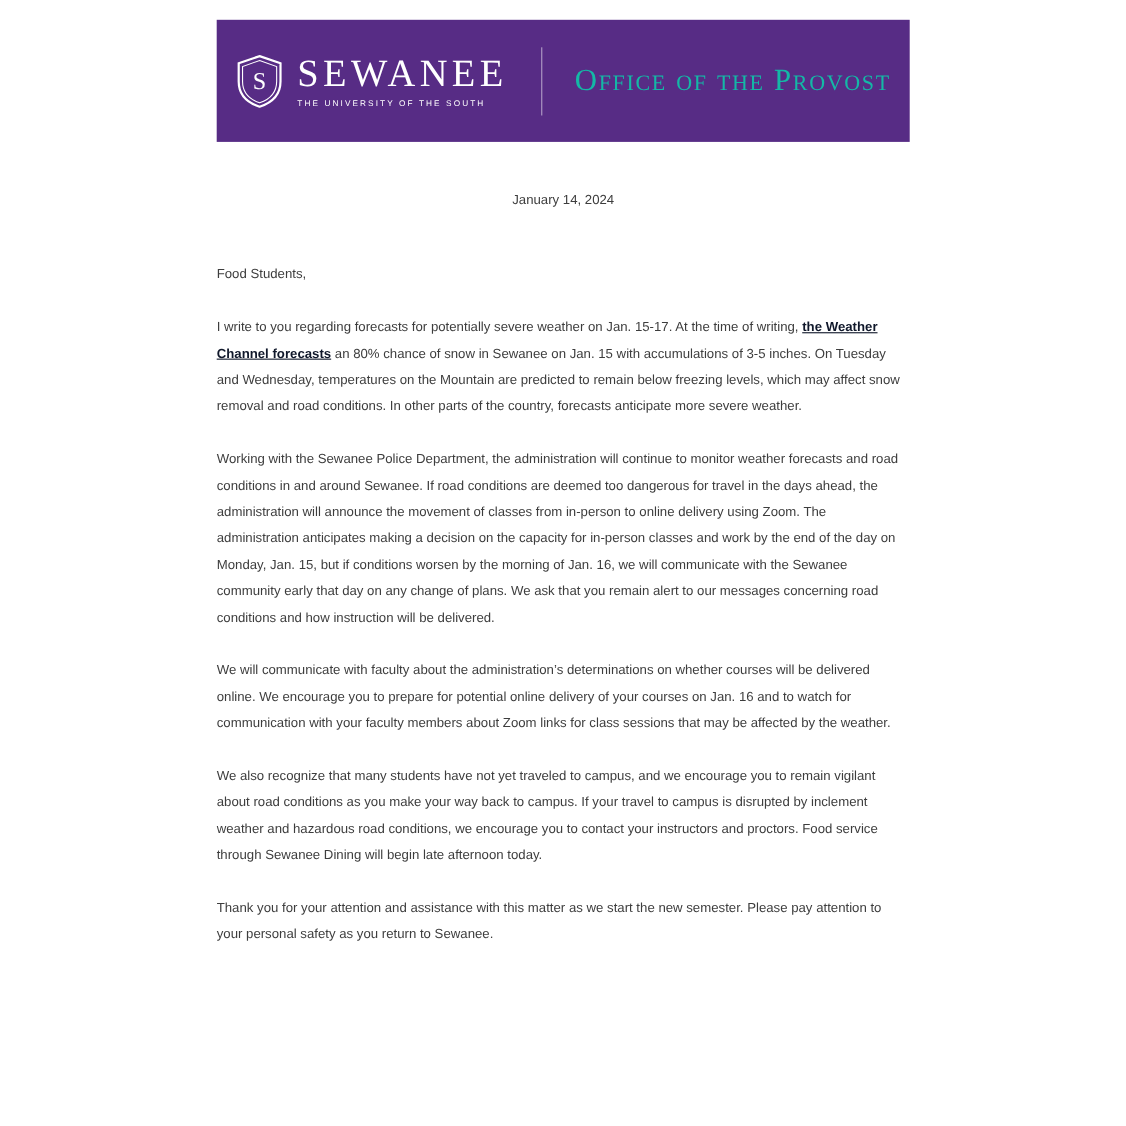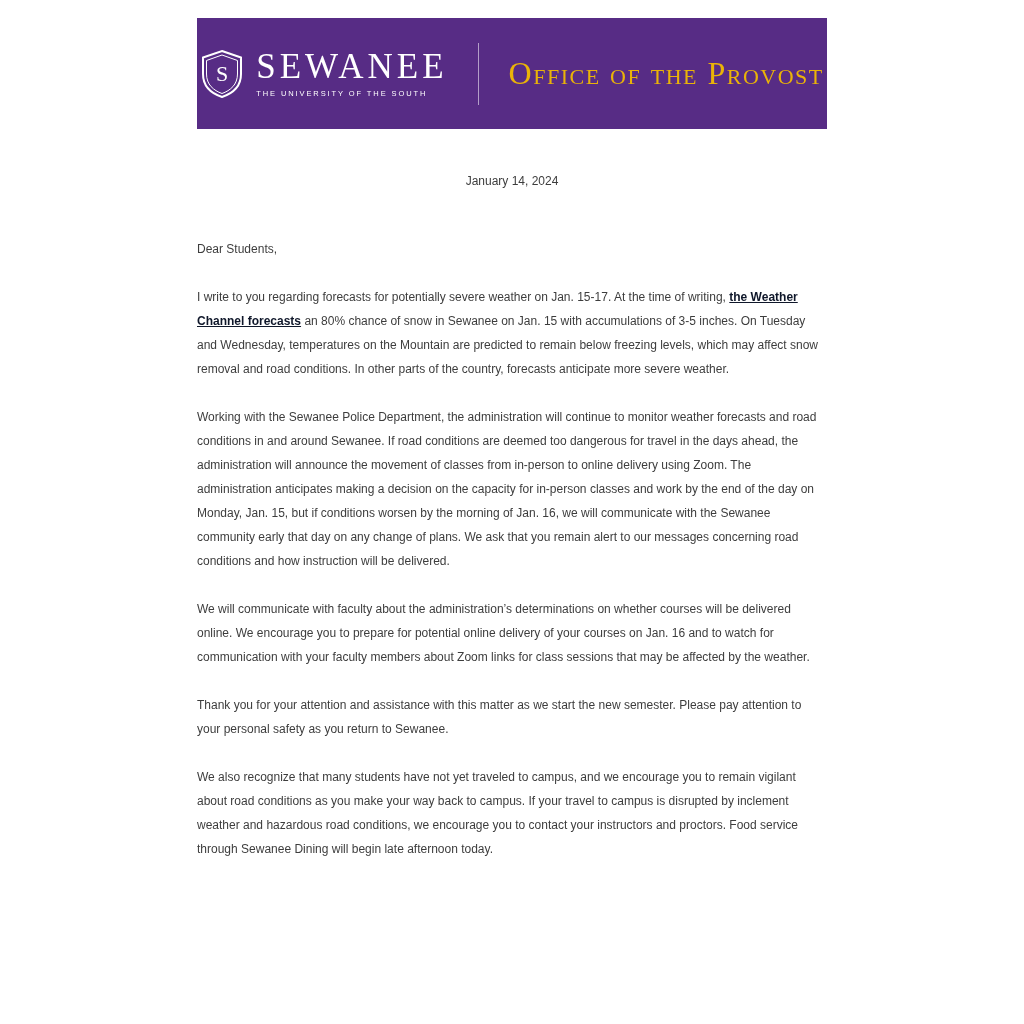--- a/index.html
+++ b/index.html
@@ -52,22 +52,22 @@
     white-space: nowrap;
   }
   .banner-divider {
     width: 1px;
     height: 62px;
     background: rgba(255,255,255,0.55);
   }
   .dept {
     font-family: "Liberation Serif", "DejaVu Serif", serif;
     font-variant: small-caps;
-    color: #eab308;
-    font-size: 32px;
+    color: #14b8a6;
+    font-size: 28px;
     letter-spacing: 1.5px;
     white-space: nowrap;
   }
   .content {
     padding-top: 40px;
     font-size: 12px;
     line-height: 24px;
   }
   .content p { margin: 0 0 24px 0; }
   .date {
@@ -101,27 +101,27 @@
           <div class="brand-tagline">THE UNIVERSITY OF THE SOUTH</div>
         </div>
       </div>
       <div class="banner-divider"></div>
       <div class="dept">Office of the Provost</div>
     </div>
 
     <div class="content">
       <p class="date">January 14, 2024</p>
 
-      <p>Dear Students,</p>
+      <p>Food Students,</p>
 
       <p><span>I write to you regarding forecasts for potentially severe weather on Jan. 15-17. At the time of writing, </span><a class="weather-link" href="#">the Weather Channel forecasts</a><span> an 80% chance of snow in Sewanee on Jan. 15 with accumulations of 3-5 inches. On Tuesday and Wednesday, temperatures on the Mountain are predicted to remain below freezing levels, which may affect snow removal and road conditions. In other parts of the country, forecasts anticipate more severe weather.</span></p>
 
       <p>Working with the Sewanee Police Department, the administration will continue to monitor weather forecasts and road conditions in and around Sewanee. If road conditions are deemed too dangerous for travel in the days ahead, the administration will announce the movement of classes from in-person to online delivery using Zoom. The administration anticipates making a decision on the capacity for in-person classes and work by the end of the day on Monday, Jan. 15, but if conditions worsen by the morning of Jan. 16, we will communicate with the Sewanee community early that day on any change of plans. We ask that  you remain alert to our messages concerning road conditions and how instruction will be delivered.</p>
 
       <p>We will communicate with faculty about the administration’s determinations on whether courses will be delivered online. We encourage you to prepare for potential online delivery of your courses on Jan. 16 and to watch for communication with your faculty members about Zoom links for class sessions that may be affected by the weather.</p>
 
+      <p>We also recognize that many students have not yet traveled to campus, and we encourage you to remain vigilant about road conditions as you make your way back to campus. If your travel to campus is disrupted by inclement weather and hazardous road conditions, we encourage you to contact your instructors and proctors. Food service through Sewanee Dining will begin late afternoon today.</p>
+
       <p>Thank you for your attention and assistance with this matter as we start the new semester. Please pay attention to your personal safety as you return to Sewanee.</p>
-
-      <p>We also recognize that many students have not yet traveled to campus, and we encourage you to remain vigilant about road conditions as you make your way back to campus. If your travel to campus is disrupted by inclement weather and hazardous road conditions, we encourage you to contact your instructors and proctors. Food service through Sewanee Dining will begin late afternoon today.</p>
     </div>
 
   </div>
 </div>
 
 </body></html>

